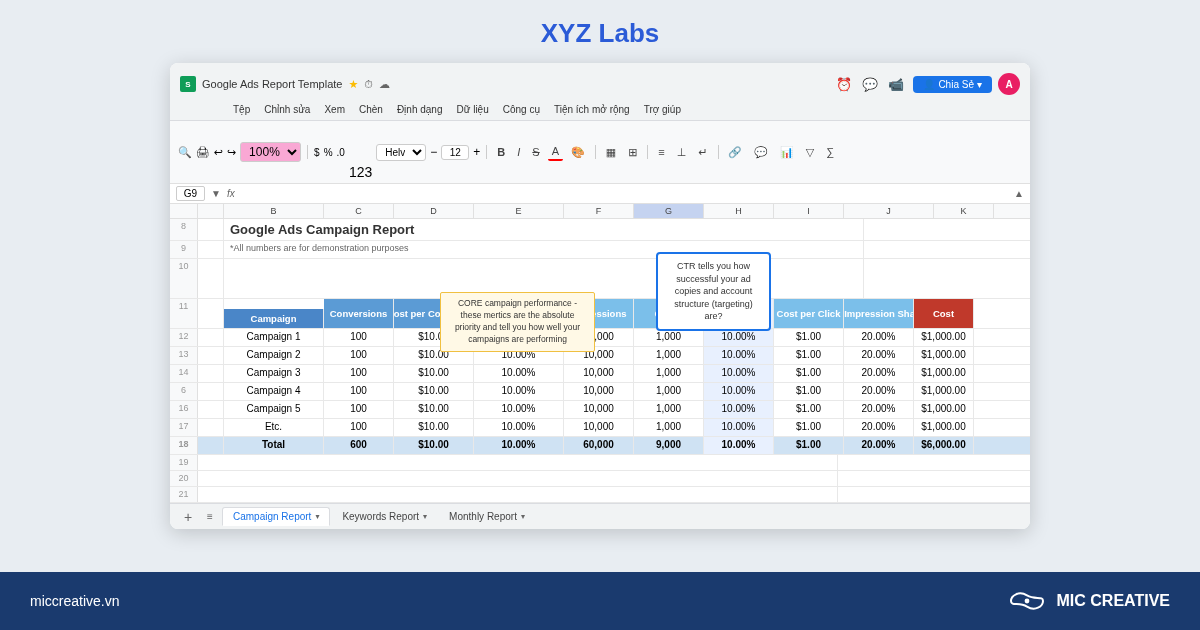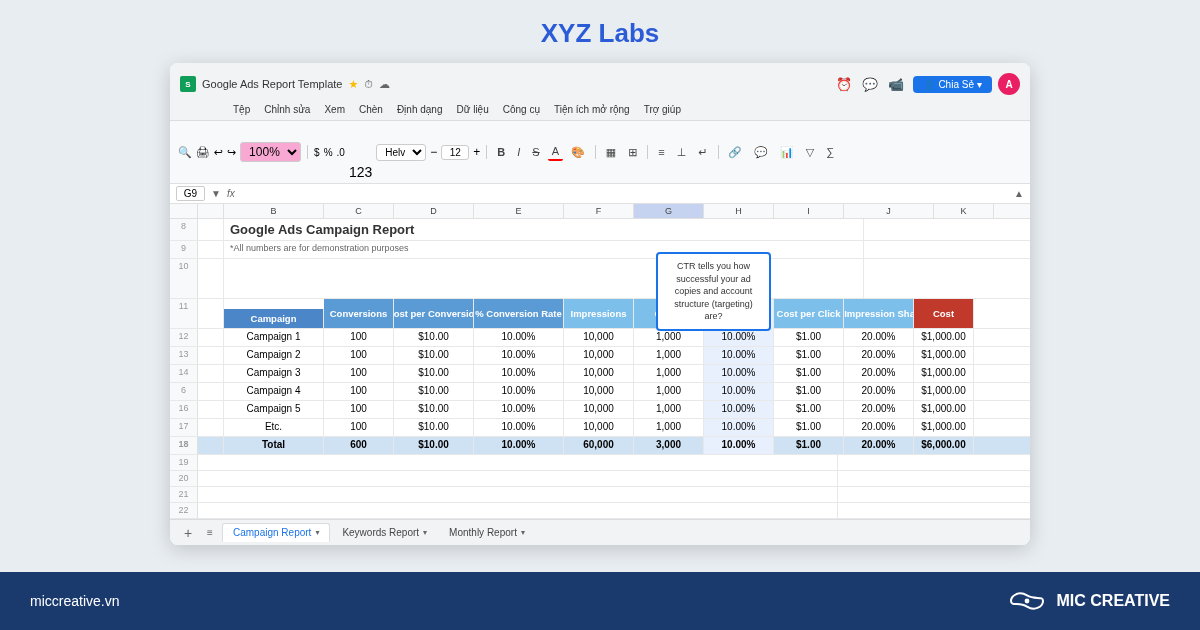--- a/index.html
+++ b/index.html
@@ -637,44 +637,43 @@
         </div>
 
       <div class="sheet-row total-row">
         <div class="row-num">18</div>
         <div class="cell col-a"></div>
         <div class="cell col-b text-center" style="font-weight:bold;">Total</div>
         <div class="cell col-c text-center">600</div>
         <div class="cell col-d text-center">$10.00</div>
         <div class="cell col-e text-center">10.00%</div>
         <div class="cell col-f text-center">60,000</div>
-        <div class="cell col-f text-center">3,000</div>
+        <div class="cell col-f text-center">9,000</div>
         <div class="cell col-f text-center g-selected">10.00%</div>
         <div class="cell col-f text-center">$1.00</div>
         <div class="cell col-i text-center">20.00%</div>
         <div class="cell col-k text-center" style="background:#cfe2f3; font-weight:bold;">$6,000.00</div>
       </div>
 
       <div class="sheet-row" style="min-height:16px;">
         <div class="row-num">19</div>
         <div class="cell" style="width:640px;"></div>
       </div>
       <div class="sheet-row" style="min-height:16px;">
         <div class="row-num">20</div>
         <div class="cell" style="width:640px;"></div>
       </div>
       <div class="sheet-row" style="min-height:16px;">
         <div class="row-num">21</div>
         <div class="cell" style="width:640px;"></div>
       </div>
-      <div class="sheet-row" style="min-height:16px;">
-        <div class="row-num">22</div>
-        <div class="cell" style="width:640px;"></div>
-      </div>
-
+
+      <div class="annotation-box">
+        <span>CORE campaign performance - these mertics are the absolute priority and tell you how well your campaigns are performing</span>
+      </div>
 
       <div class="tooltip-box" style="border:2px solid #1a73e8; border-radius:4px; background:white; padding:6px 8px; top:48px; left:486px; width:115px;">
         <span>CTR tells you how successful your ad copies and account structure (targeting) are?</span>
       </div>
 
     </div>
 
     <div class="sheet-tabs">
       <div class="tab-add-btn">+</div>
       <div class="tab-list-btn">≡</div>

